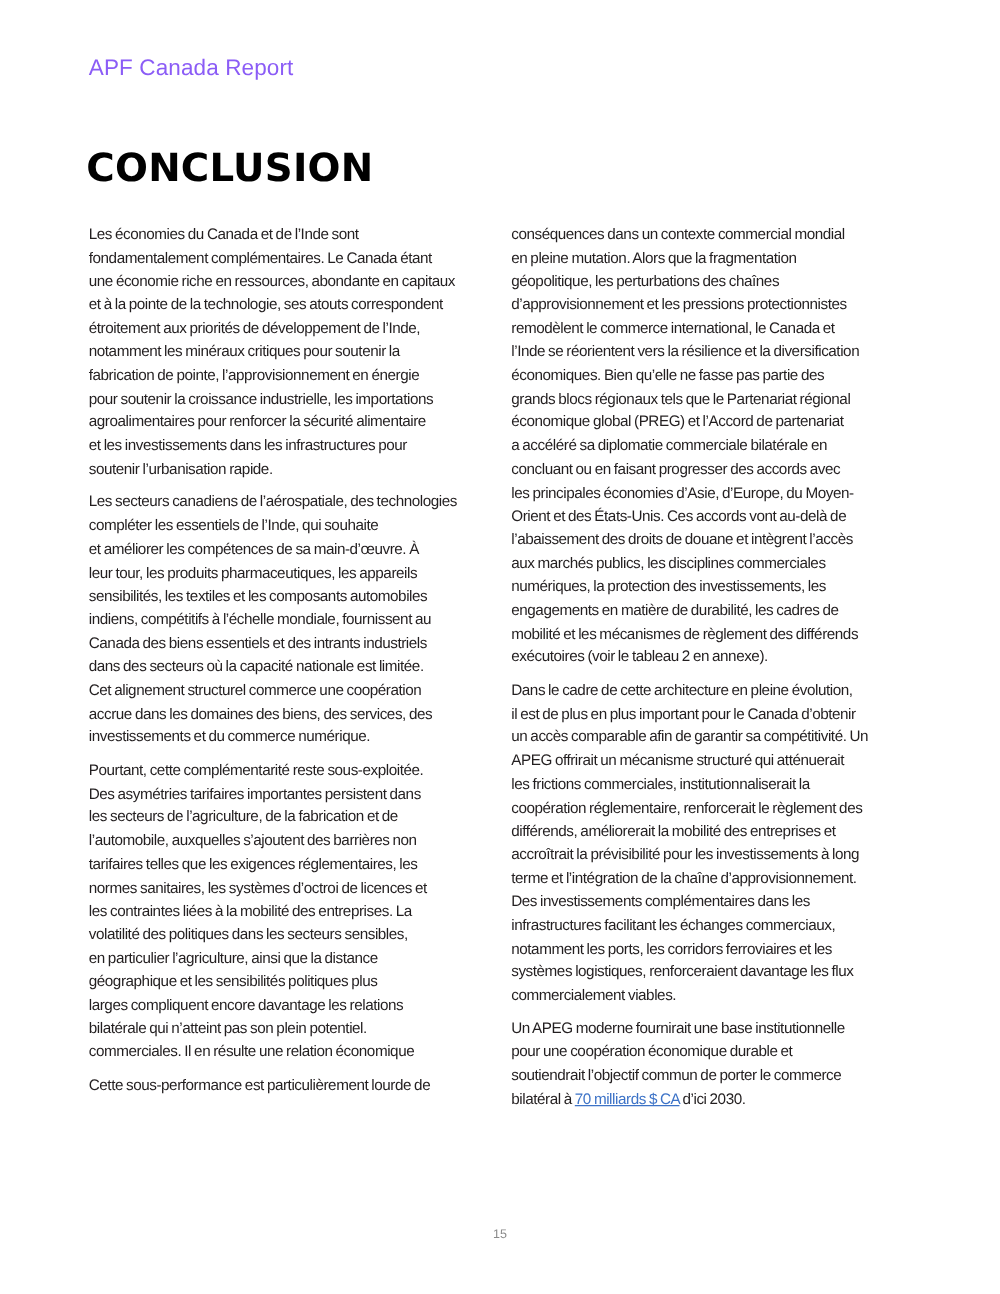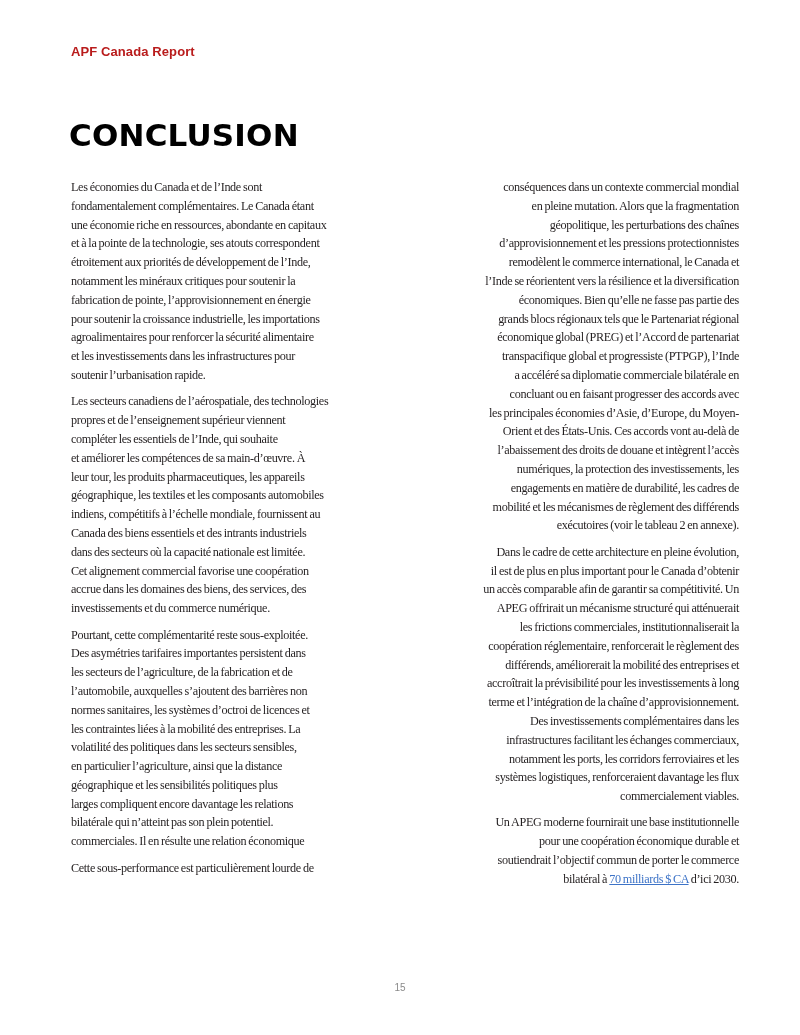--- a/index.html
+++ b/index.html
@@ -12,50 +12,50 @@
       height: 1035px;
       position: relative;
       overflow: hidden;
       color: #231f20;
     }
     .running-header {
       position: absolute;
       left: 71px;
       top: 44px;
       font-family: "Liberation Sans", sans-serif;
-      font-size: 13px;
-      font-weight: bold;
-      color: #b91c1c;
+      font-size: 18px;
+      font-weight: normal;
+      color: #8b5cf6;
       letter-spacing: 0.1px;
     }
     .page-title {
       position: absolute;
       left: 69px;
       top: 117px;
       margin: 0;
       font-family: "DejaVu Sans", sans-serif;
       font-size: 31px;
       font-weight: bold;
       letter-spacing: 0.2px;
       color: #000000;
       text-align: center;
     }
     .column {
       position: absolute;
       top: 178px;
       width: 330px;
-      font-family: Liberation Serif, serif;
+      font-family: Liberation Sans, sans-serif;
       font-size: 12.2px;
       line-height: 18.8px;
       color: #231f20;
       letter-spacing: -0.35px;
       word-spacing: -0.6px;
     }
     .column.left { left: 71px; }
-    .column.right { left: 409px; text-align: right; }
+    .column.right { left: 409px; }
     .column p {
       margin: 0 0 7.6px 0;
     }
     .column .line {
       display: block;
       white-space: nowrap;
     }
     a.inline-link {
       color: #3d73c7;
       text-decoration: underline;
@@ -88,37 +88,37 @@
       <span class="line">étroitement aux priorités de développement de l’Inde,</span>
       <span class="line">notamment les minéraux critiques pour soutenir la</span>
       <span class="line">fabrication de pointe, l’approvisionnement en énergie</span>
       <span class="line">pour soutenir la croissance industrielle, les importations</span>
       <span class="line">agroalimentaires pour renforcer la sécurité alimentaire</span>
       <span class="line">et les investissements dans les infrastructures pour</span>
       <span class="line">soutenir l’urbanisation rapide.</span>
     </p>
   <p>
       <span class="line">Les secteurs canadiens de l’aérospatiale, des technologies</span>
-      <span class="line">propres et de l’enseignement supérieur viennent</span>
       <span class="line">compléter les essentiels de l’Inde, qui souhaite</span>
       <span class="line">et améliorer les compétences de sa main-d’œuvre. À</span>
       <span class="line">leur tour, les produits pharmaceutiques, les appareils</span>
-      <span class="line">géographique, les textiles et les composants automobiles</span>
+      <span class="line">sensibilités, les textiles et les composants automobiles</span>
       <span class="line">indiens, compétitifs à l’échelle mondiale, fournissent au</span>
       <span class="line">Canada des biens essentiels et des intrants industriels</span>
       <span class="line">dans des secteurs où la capacité nationale est limitée.</span>
-      <span class="line">Cet alignement commercial favorise une coopération</span>
+      <span class="line">Cet alignement structurel commerce une coopération</span>
       <span class="line">accrue dans les domaines des biens, des services, des</span>
       <span class="line">investissements et du commerce numérique.</span>
     </p>
   <p>
       <span class="line">Pourtant, cette complémentarité reste sous-exploitée.</span>
       <span class="line">Des asymétries tarifaires importantes persistent dans</span>
       <span class="line">les secteurs de l’agriculture, de la fabrication et de</span>
       <span class="line">l’automobile, auxquelles s’ajoutent des barrières non</span>
+      <span class="line">tarifaires telles que les exigences réglementaires, les</span>
       <span class="line">normes sanitaires, les systèmes d’octroi de licences et</span>
       <span class="line">les contraintes liées à la mobilité des entreprises. La</span>
       <span class="line">volatilité des politiques dans les secteurs sensibles,</span>
       <span class="line">en particulier l’agriculture, ainsi que la distance</span>
       <span class="line">géographique et les sensibilités politiques plus</span>
       <span class="line">larges compliquent encore davantage les relations</span>
       <span class="line">bilatérale qui n’atteint pas son plein potentiel.</span>
       <span class="line">commerciales. Il en résulte une relation économique</span>
     </p>
   <p>
@@ -130,26 +130,26 @@
   <p>
       <span class="line">conséquences dans un contexte commercial mondial</span>
       <span class="line">en pleine mutation. Alors que la fragmentation</span>
       <span class="line">géopolitique, les perturbations des chaînes</span>
       <span class="line">d’approvisionnement et les pressions protectionnistes</span>
       <span class="line">remodèlent le commerce international, le Canada et</span>
       <span class="line">l’Inde se réorientent vers la résilience et la diversification</span>
       <span class="line">économiques. Bien qu’elle ne fasse pas partie des</span>
       <span class="line">grands blocs régionaux tels que le Partenariat régional</span>
       <span class="line">économique global (PREG) et l’Accord de partenariat</span>
-      <span class="line">transpacifique global et progressiste (PTPGP), l’Inde</span>
       <span class="line">a accéléré sa diplomatie commerciale bilatérale en</span>
       <span class="line">concluant ou en faisant progresser des accords avec</span>
       <span class="line">les principales économies d’Asie, d’Europe, du Moyen-</span>
       <span class="line">Orient et des États-Unis. Ces accords vont au-delà de</span>
       <span class="line">l’abaissement des droits de douane et intègrent l’accès</span>
+      <span class="line">aux marchés publics, les disciplines commerciales</span>
       <span class="line">numériques, la protection des investissements, les</span>
       <span class="line">engagements en matière de durabilité, les cadres de</span>
       <span class="line">mobilité et les mécanismes de règlement des différends</span>
       <span class="line">exécutoires (voir le tableau 2 en annexe).</span>
     </p>
   <p>
       <span class="line">Dans le cadre de cette architecture en pleine évolution,</span>
       <span class="line">il est de plus en plus important pour le Canada d’obtenir</span>
       <span class="line">un accès comparable afin de garantir sa compétitivité. Un</span>
       <span class="line">APEG offrirait un mécanisme structuré qui atténuerait</span>

